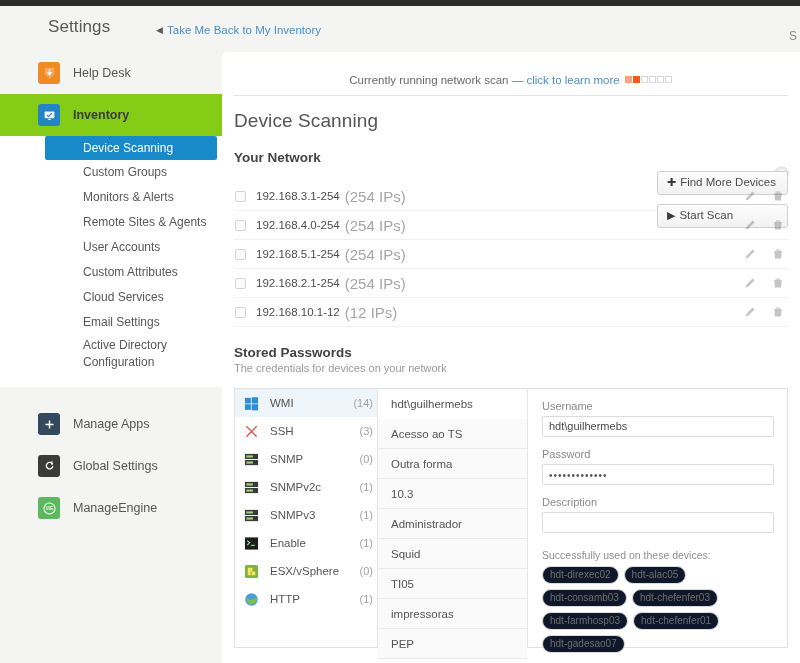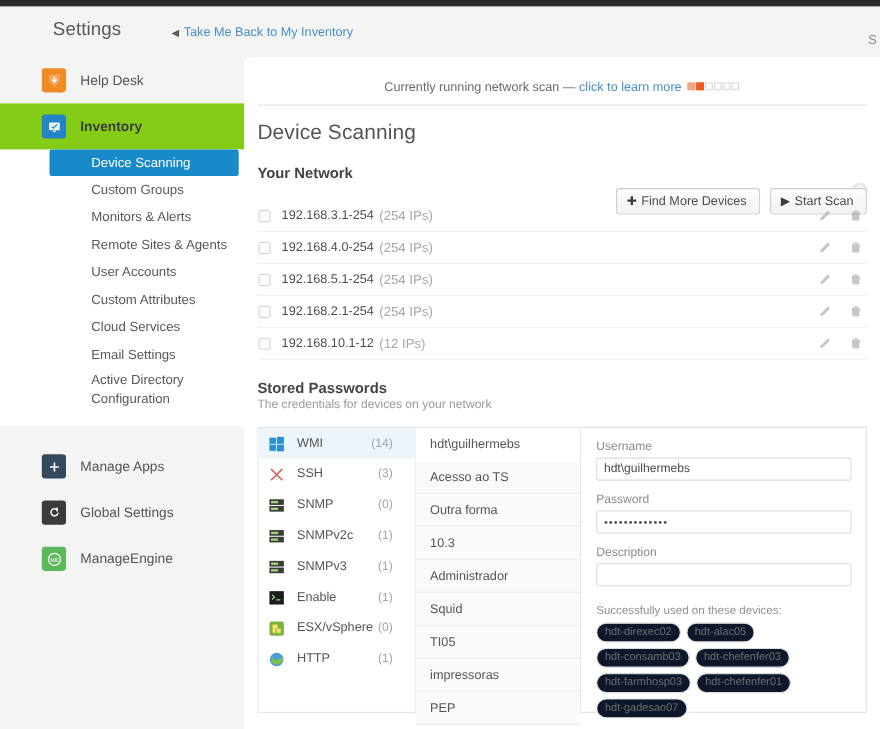--- a/index.html
+++ b/index.html
@@ -109,59 +109,59 @@
     width: 15px; height: 15px; border-radius: 50%;
     background: #e8e8e8; color: #fbfbfb;
     font-size: 11px; line-height: 15px; text-align: center;
     cursor: pointer;
   }
 
   .sec { padding: 0 12px; position: relative; }
   .sec-title { font-size: 13.5px; font-weight: bold; color: #444; margin-top: 18px; }
   .sec-sub { font-size: 11px; color: #9a9a9a; margin-top: 2px; }
 
-  .btn-row { position: absolute; right: 12px; top: 21px; display: flex; gap: 9px; }
+  .btn-row { position: absolute; right: 12px; top: 21px; display: flex; gap: 9px; flex-direction: column; }
   .btn {
     border: 1px solid #cfcfcf; border-radius: 3px;
     background: linear-gradient(#fdfdfd, #f2f2f2);
     font-size: 11.5px; color: #4c4c4c;
     padding: 4px 11px 5px 9px; cursor: pointer; white-space: nowrap;
   }
   .btn .gl { font-size: 11px; margin-right: 4px; color: #3c3c3c; }
 
   .iplist { margin-top: 17px; }
   .iprow {
     display: flex; align-items: center; height: 29px;
     border-bottom: 1px solid #f0f0f0; padding: 0 1px;
   }
   .cb {
     width: 11px; height: 11px; border: 1px solid #d4d4d4;
     background: #fbfbfb; border-radius: 2px; margin-right: 10px;
     flex: 0 0 11px; cursor: pointer;
   }
   .iprange { font-size: 11.5px; color: #4d4d4d; }
-  .ipcount { font-size: 12px; color: #a6a6a6; margin-left: 5px; }
+  .ipcount { font-size: 15px; color: #a6a6a6; margin-left: 5px; }
   .ipactions { margin-left: auto; display: flex; gap: 16px; padding-right: 3px; }
   .act { width: 12px; height: 12px; opacity: .42; cursor: pointer; }
 
   
   .pwbox {
     margin-top: 14px; border: 1px solid #e0e0e0;
     display: flex; height: 260px; background: #fff;
   }
   .protocols { width: 143px; border-right: 1px solid #e6e6e6; background: #fff; }
   .prow {
     display: flex; align-items: center; height: 28px;
     padding-left: 8px; cursor: pointer;
   }
   .prow.active { background: #eef5fa; }
   .picon { width: 17px; height: 17px; flex: 0 0 17px; margin-right: 10px;
            display: flex; align-items: center; justify-content: center; }
   .plabel { font-size: 11.5px; color: #555; }
-  .pcount { margin-left: auto; margin-right: 20px; font-size: 11px; color: #a3a3a3; }
+  .pcount { margin-left: auto; margin-right: 4px; font-size: 11px; color: #a3a3a3; }
 
   .creds { width: 150px; border-right: 1px solid #e6e6e6; background: #fafafa; }
   .crow {
     height: 30px; line-height: 30px; padding-left: 13px;
     font-size: 11.5px; color: #555;
     border-bottom: 1px solid #eaeaea; cursor: pointer;
     background: #fafafa;
     overflow: hidden; white-space: nowrap;
   }
   .crow.active { background: #ffffff; border-bottom-color: #fff; }

